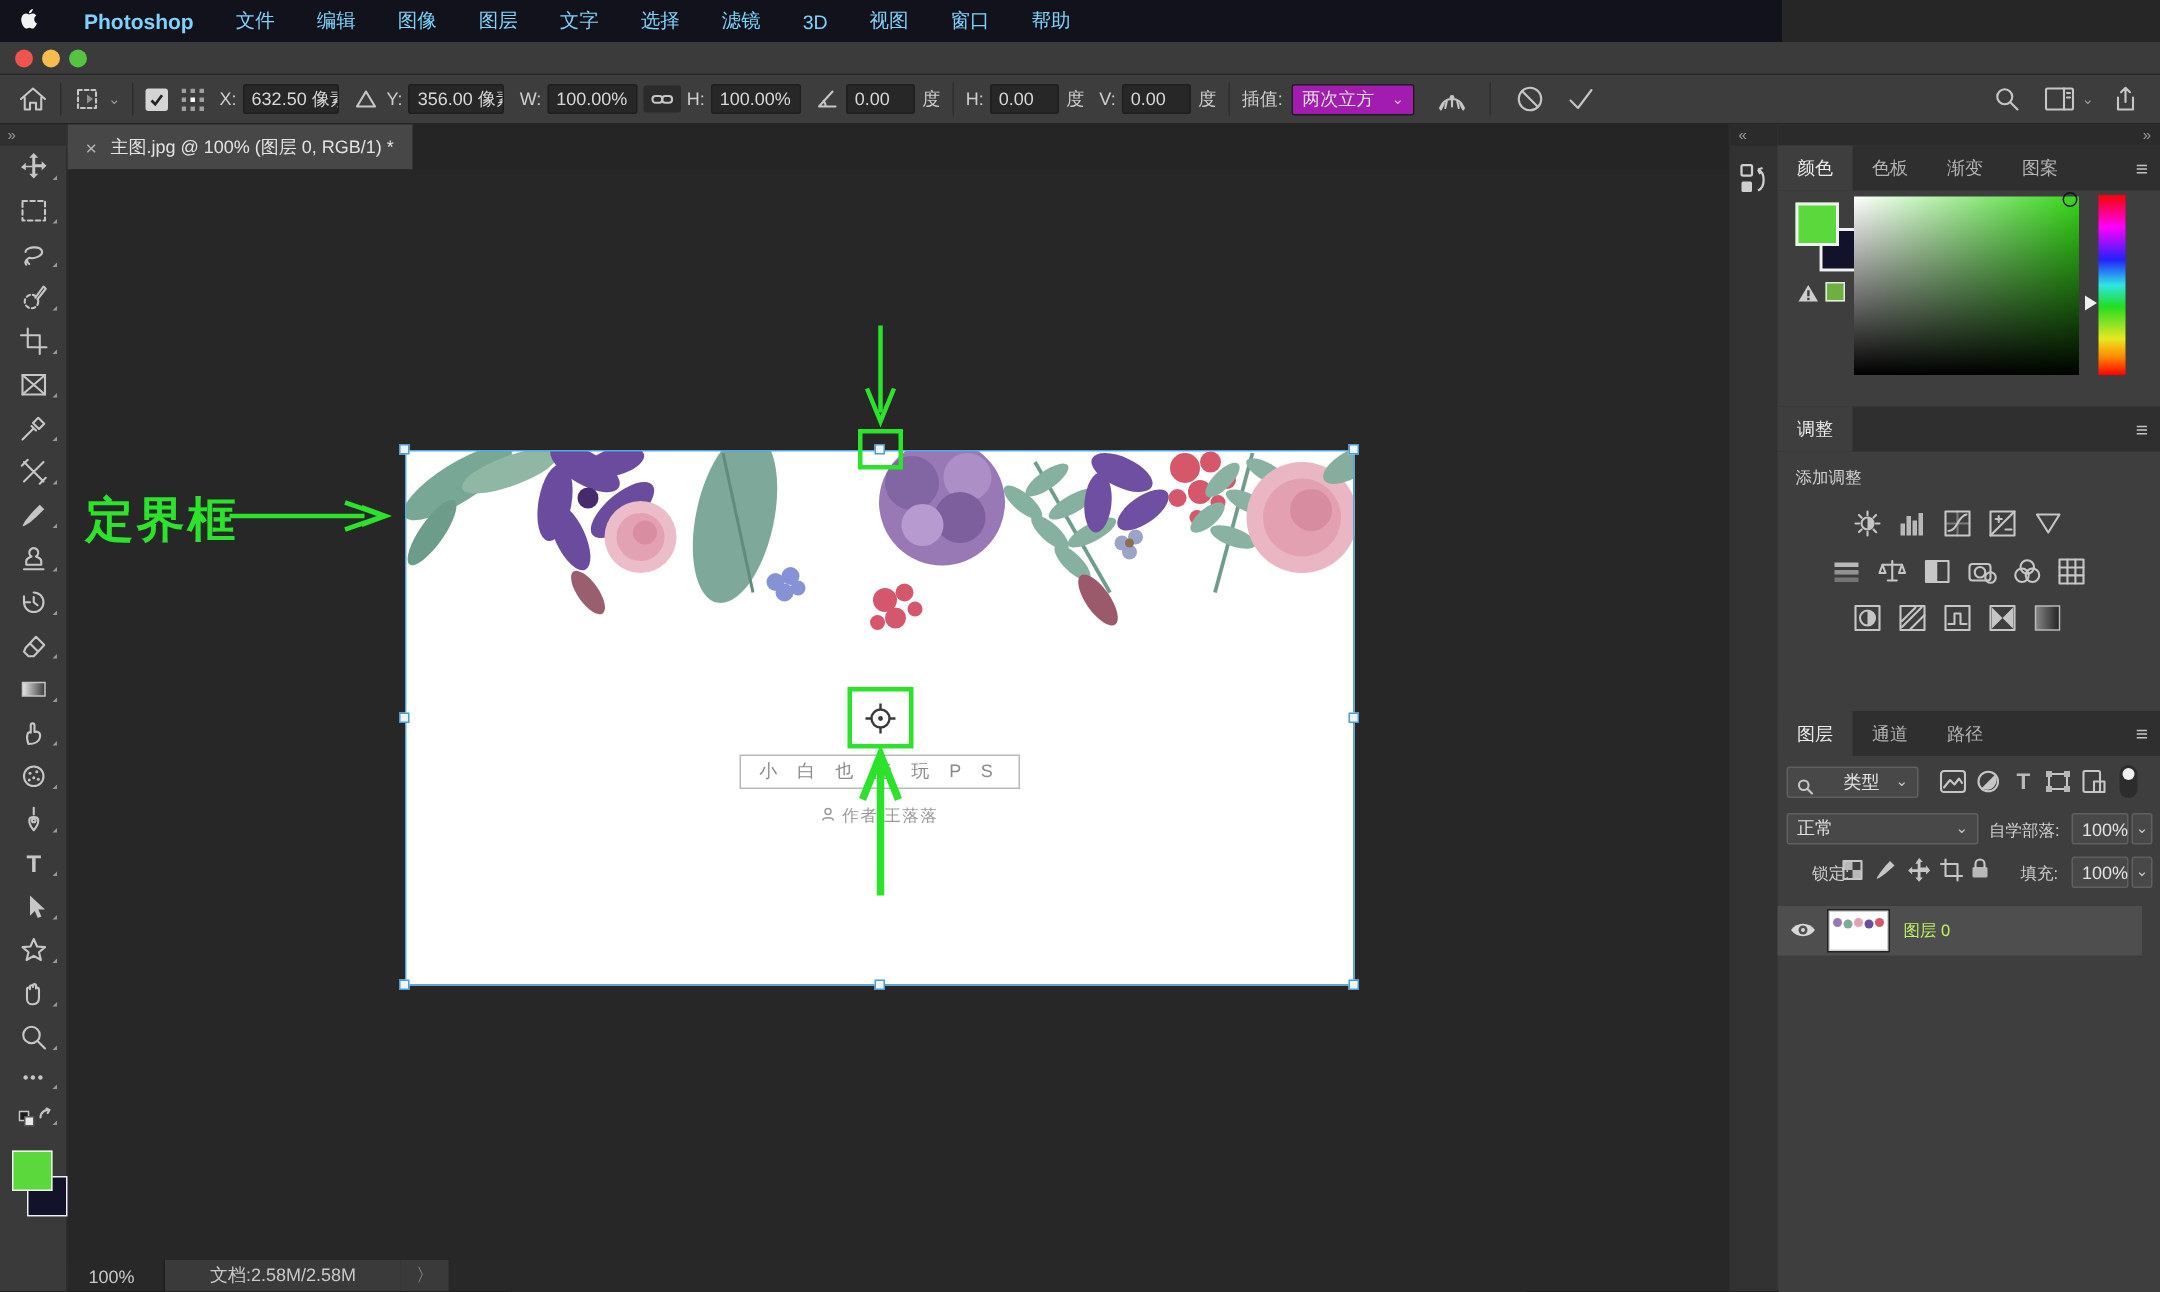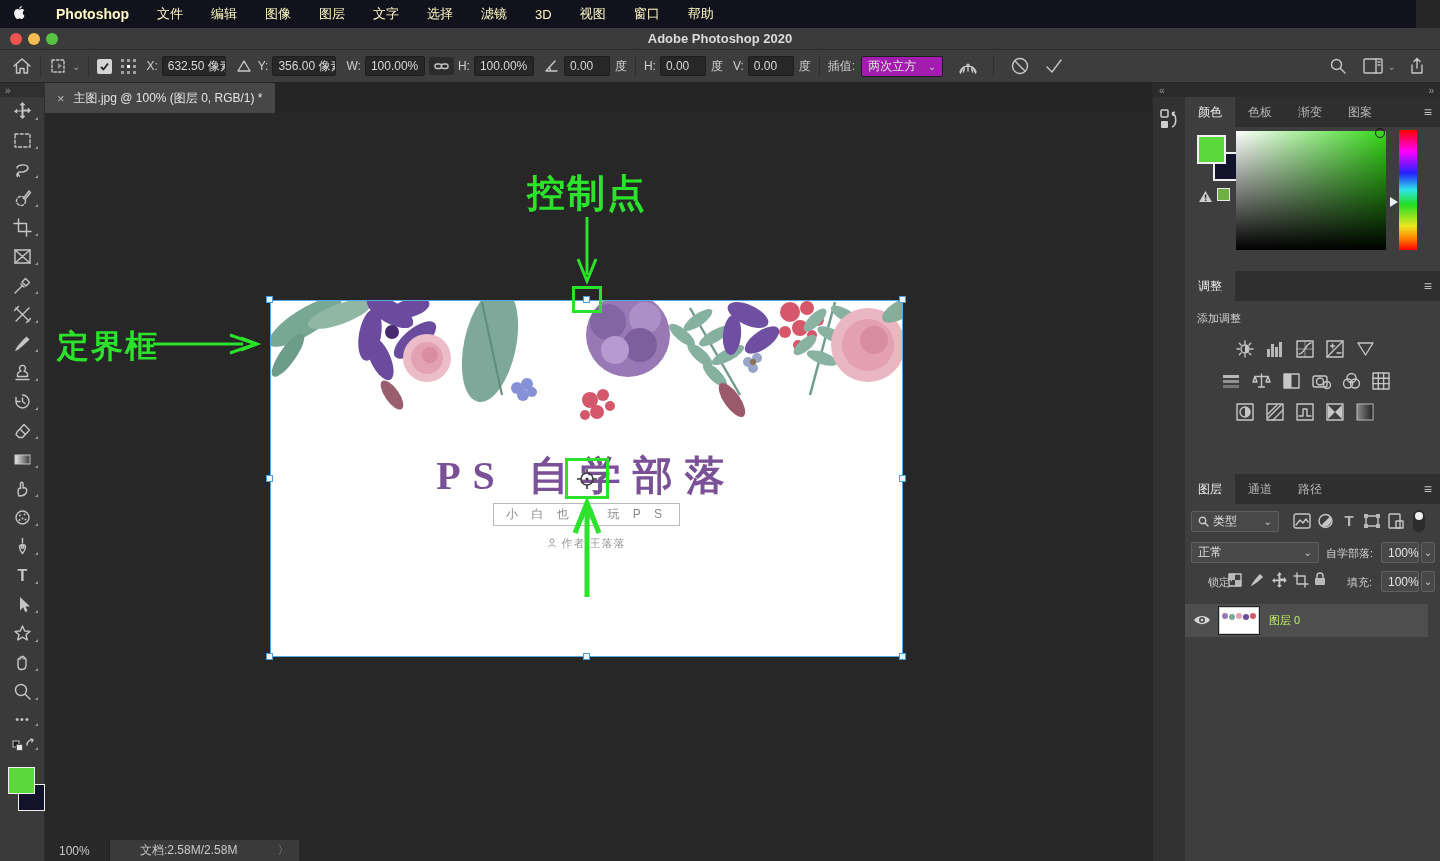--- a/index.html
+++ b/index.html
@@ -1,20 +1,20 @@
 <!DOCTYPE html>
 <html><head>
 <meta charset="utf-8">
 <style>
   html,body{margin:0;padding:0;background:#191919;}
   *{box-sizing:border-box;font-family:"Liberation Sans","DejaVu Sans",sans-serif;}
   #screen{position:relative;width:1440px;height:861px;overflow:hidden;background:#262626;}
   .abs{position:absolute;}
   
-  #menubar{left:0;top:0;width:1416px;height:28px;background:#12121d;display:flex;align-items:center;color:#fef9c3;font-size:13px;}
+  #menubar{left:0;top:0;width:1188px;height:28px;background:#12121d;display:flex;align-items:center;color:#7dd3fc;font-size:13px;}
   #menubar .mi{padding:0 14px;height:28px;display:flex;align-items:center;}
   #menubar .app{font-weight:bold;font-size:14px;}
   
   #titlebar{left:0;top:28px;width:1440px;height:22px;background:#3b3b3b;border-bottom:1px solid #2a2a2a;}
   .tl{width:12px;height:12px;border-radius:50%;top:5px;}
   #ttext{width:100%;text-align:center;top:3px;color:#dcdcdc;font-size:13px;font-weight:bold;}
   
   #optionsbar{left:0;top:50px;width:1440px;height:33px;background:#3d3d3d;border-bottom:1px solid #252525;display:flex;align-items:center;color:#cfcfcf;}
   .ob{display:flex;align-items:center;}
   .field{background:#272727;border:1px solid #1e1e1e;border-radius:2px;color:#d8d8d8;font-size:12px;height:20px;display:flex;align-items:center;padding:0 5px;overflow:hidden;white-space:nowrap;}
@@ -80,21 +80,20 @@
     <span class="mi">3D</span>
     <span class="mi">视图</span>
     <span class="mi">窗口</span>
     <span class="mi">帮助</span>
   </div>
 
   <div id="titlebar" class="abs">
     <span class="tl abs" style="left:10px;background:#f0544e;"></span>
     <span class="tl abs" style="left:28px;background:#f5bd4f;"></span>
     <span class="tl abs" style="left:46px;background:#56c343;"></span>
-    <div id="ttext" class="abs">Adobe Photoshop 2020</div>
   </div>
 
   <div id="optionsbar" class="abs">
     <span class="ob ico" style="margin-left:12px">
         <svg width="20" height="18" viewBox="0 0 20 18">
           <path class="stroke" stroke-width="1.8" d="M2 9 L10 2 L18 9 M4.5 8 V16 H8 V11.5 H12 V16 H15.5 V8"></path>
         </svg>
       </span>
     <span class="vsep"></span>
     <span class="ob ico">
@@ -444,21 +443,20 @@
             <circle cx="483" cy="62" r="3" fill="#8a6f52"></circle>
 
           <ellipse cx="462" cy="100" rx="20" ry="8" fill="#9a5a6c" transform="rotate(55 462 100)"></ellipse>
 
           <circle cx="598" cy="45" r="37" fill="#eab6c3"></circle>
             <circle cx="598" cy="45" r="26" fill="#e2a0b1"></circle>
             <circle cx="604" cy="40" r="14" fill="#d88c9f"></circle>
             <ellipse cx="630" cy="10" rx="20" ry="9" fill="#86ae9e" transform="rotate(-30 630 10)"></ellipse>
         </g>
       </svg>
-      <div id="poster-title" class="abs">PS 自学部落</div>
       <div id="poster-sub" class="abs"><span>小 白 也 能 玩 P S</span></div>
       <div id="poster-author" class="abs"><svg width="10" height="10" viewBox="0 0 10 10" style="vertical-align:-1px">
             <circle cx="5" cy="3" r="2" fill="none" stroke="#9a9a9a"></circle>
             <path d="M1.5 9 C1.5 6.5 8.5 6.5 8.5 9" fill="none" stroke="#9a9a9a"></path>
           </svg> <span>作者:王落落</span></div>
     </div>
 
     <div id="bbox" class="abs"></div>
     <div class="handle abs" style="left:221px;top:183px"></div>
     <div class="handle abs" style="left:538px;top:183px"></div>
@@ -488,21 +486,20 @@
         <path d="M196 225 L212 231 L196 237"></path>
       </g>
 
       <g stroke="#2ae32a" stroke-width="5" fill="none">
         <path d="M542 484 V398"></path>
         <path d="M530 420 L542 390 L554 420"></path>
       </g>
     </svg>
     <div class="gbox abs" style="left:527px;top:173px;width:30px;height:27px"></div>
     <div class="gbox abs" style="left:520px;top:345px;width:44px;height:41px"></div>
-    <div class="gtext abs" style="left:392px;top:55px;width:300px;text-align:center;font-size:38px">控制点</div>
     <div class="gtext abs" style="left:12px;top:212px;font-size:32px">定界框</div>
   </div>
 
   <div id="dockstrip" class="abs">
     <div style="height:14px;background:#2b2b2b;color:#9a9a9a;font-size:10px;display:flex;align-items:center;padding-left:6px">
         <span>«</span>
       </div>
     <div style="margin:10px 5px"><svg width="22" height="26" viewBox="0 0 22 26">
           <rect x="3" y="3" width="7" height="7" rx="1" fill="none" stroke="#cfcfcf" stroke-width="1.5"></rect>
           <rect x="3" y="14" width="7" height="7" rx="1" fill="#cfcfcf"></rect>
@@ -639,21 +636,21 @@
     <div>
       <div class="ptabs">
         <div class="ptab active">图层</div>
         <div class="ptab">通道</div>
         <div class="ptab">路径</div>
         <div class="pmenu">≡</div>
       </div>
       <div style="position:relative;height:387px">
 
         <div class="dd abs" style="left:6px;top:7px;width:88px">
-            <span style="display:flex;align-items:center;gap:4px">
+            <span style="display:flex;align-items:flex-end;gap:20px">
               <svg width="11" height="11" viewBox="0 0 11 11">
                 <circle class="stroke" cx="4.5" cy="4.5" r="3.2"></circle>
                 <path class="stroke" d="M7 7 L10 10"></path>
               </svg>
               <span>类型</span>
             </span>
             <span class="chev">⌄</span>
           </div>
         <span class="abs" style="left:108px;top:9px"><svg width="18" height="16" viewBox="0 0 18 16">
               <rect class="stroke" x="1" y="1" width="16" height="14" rx="2"></rect>

